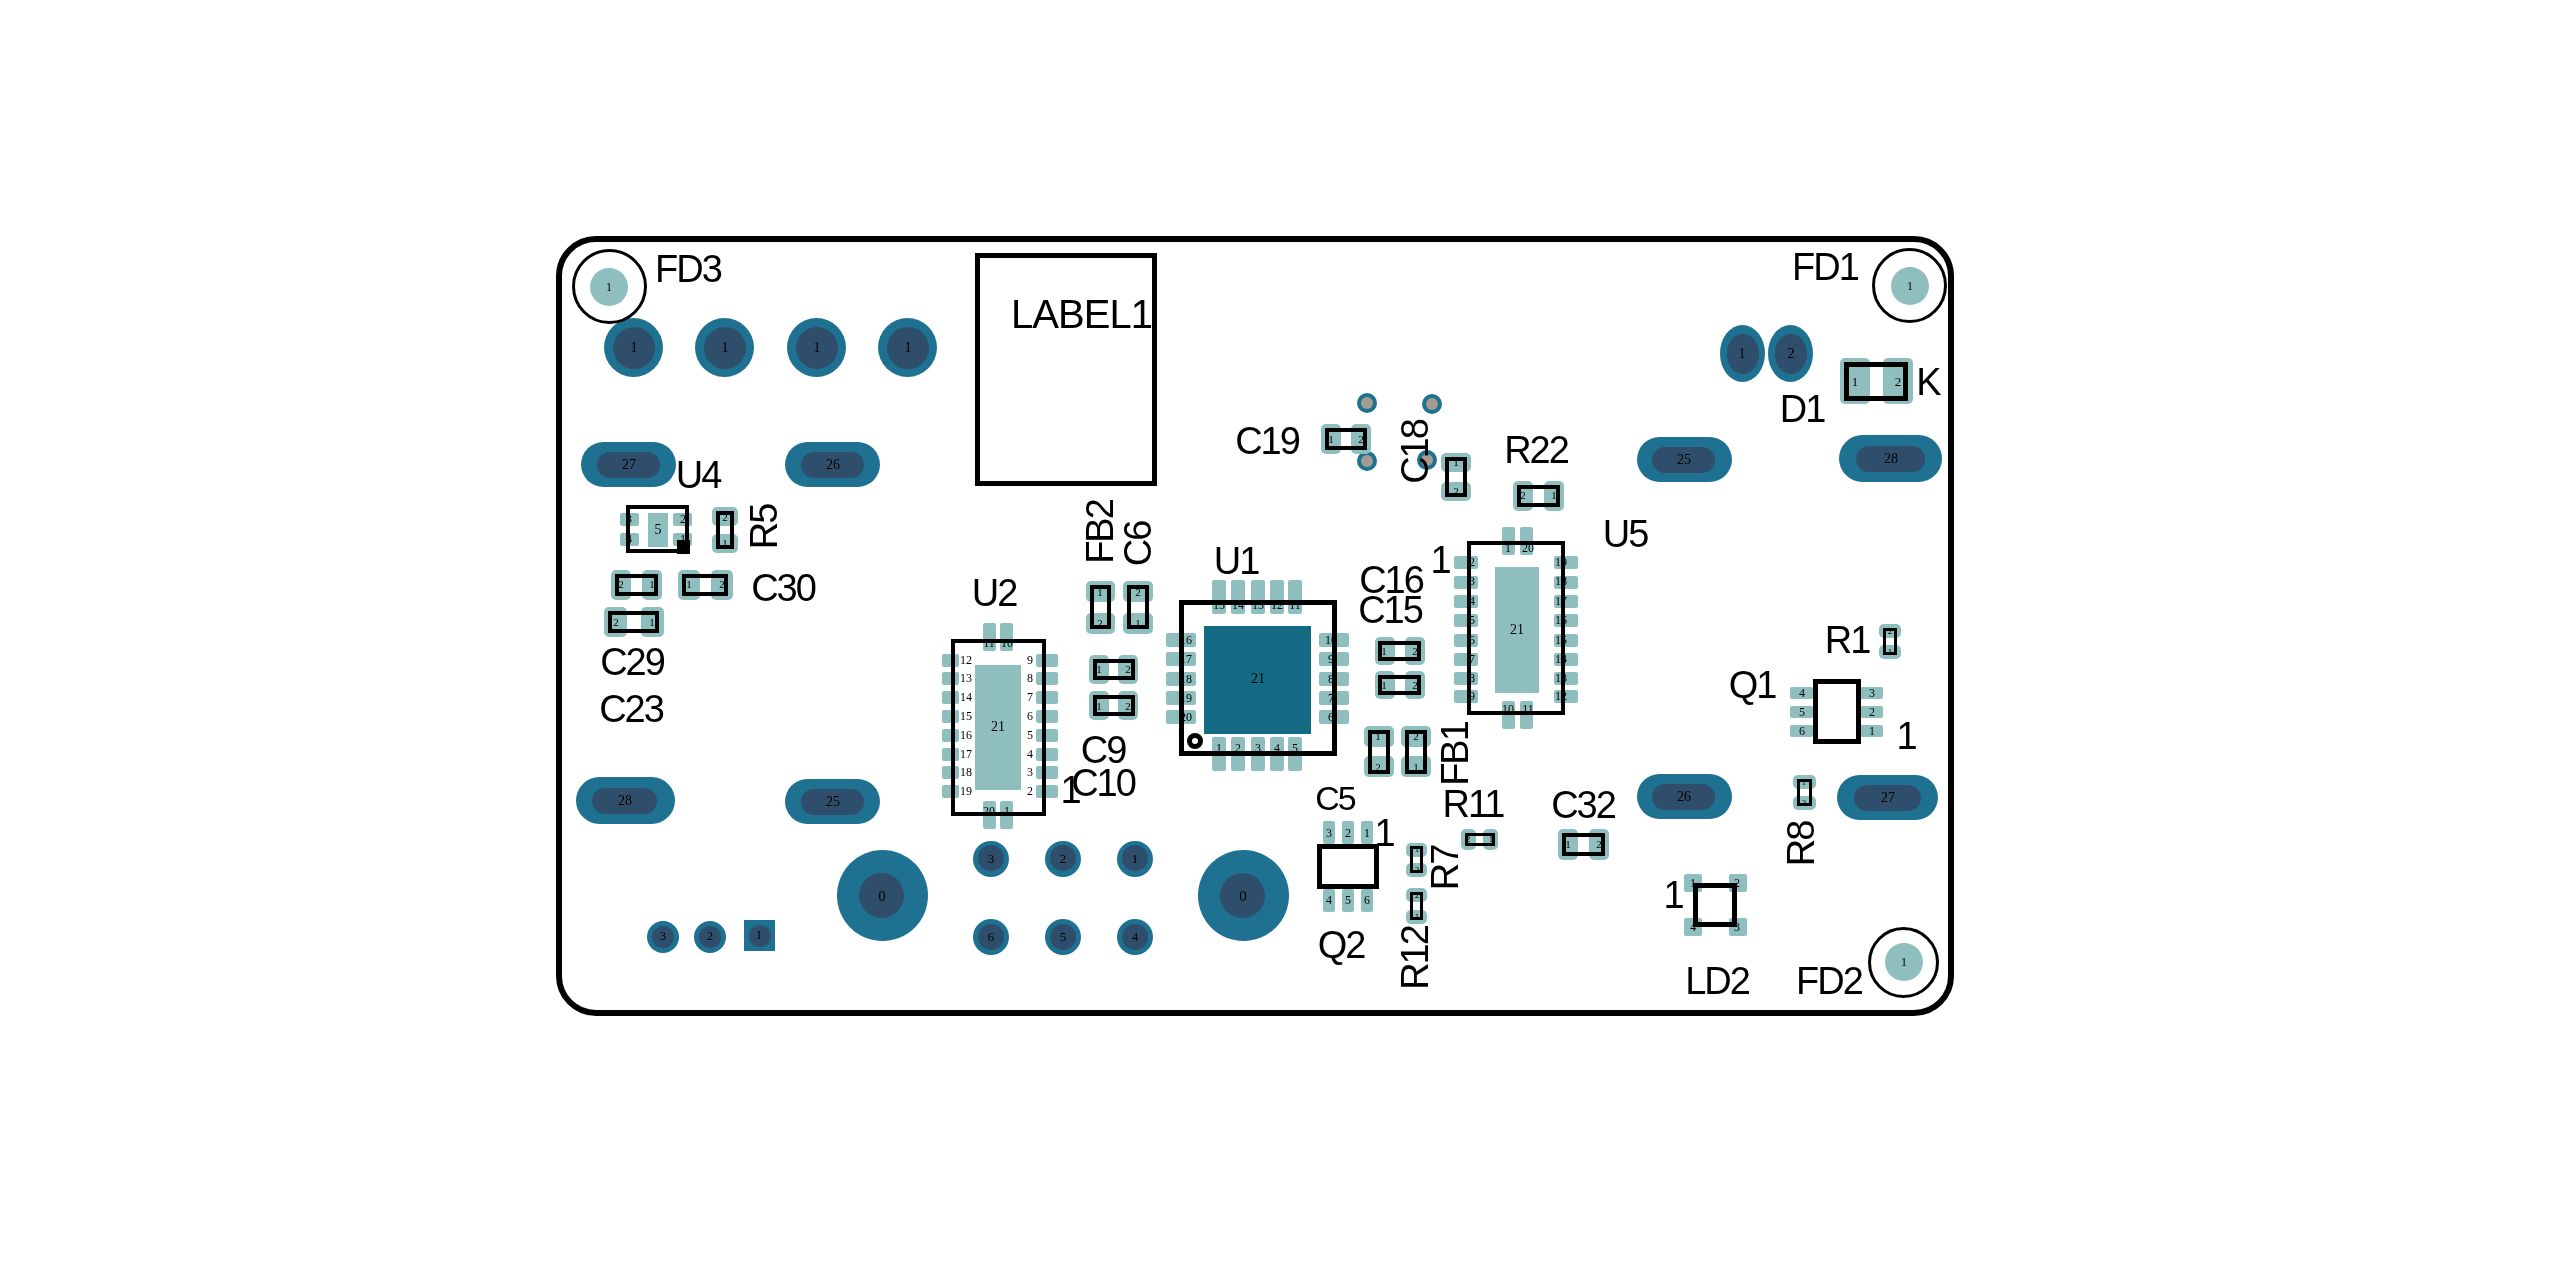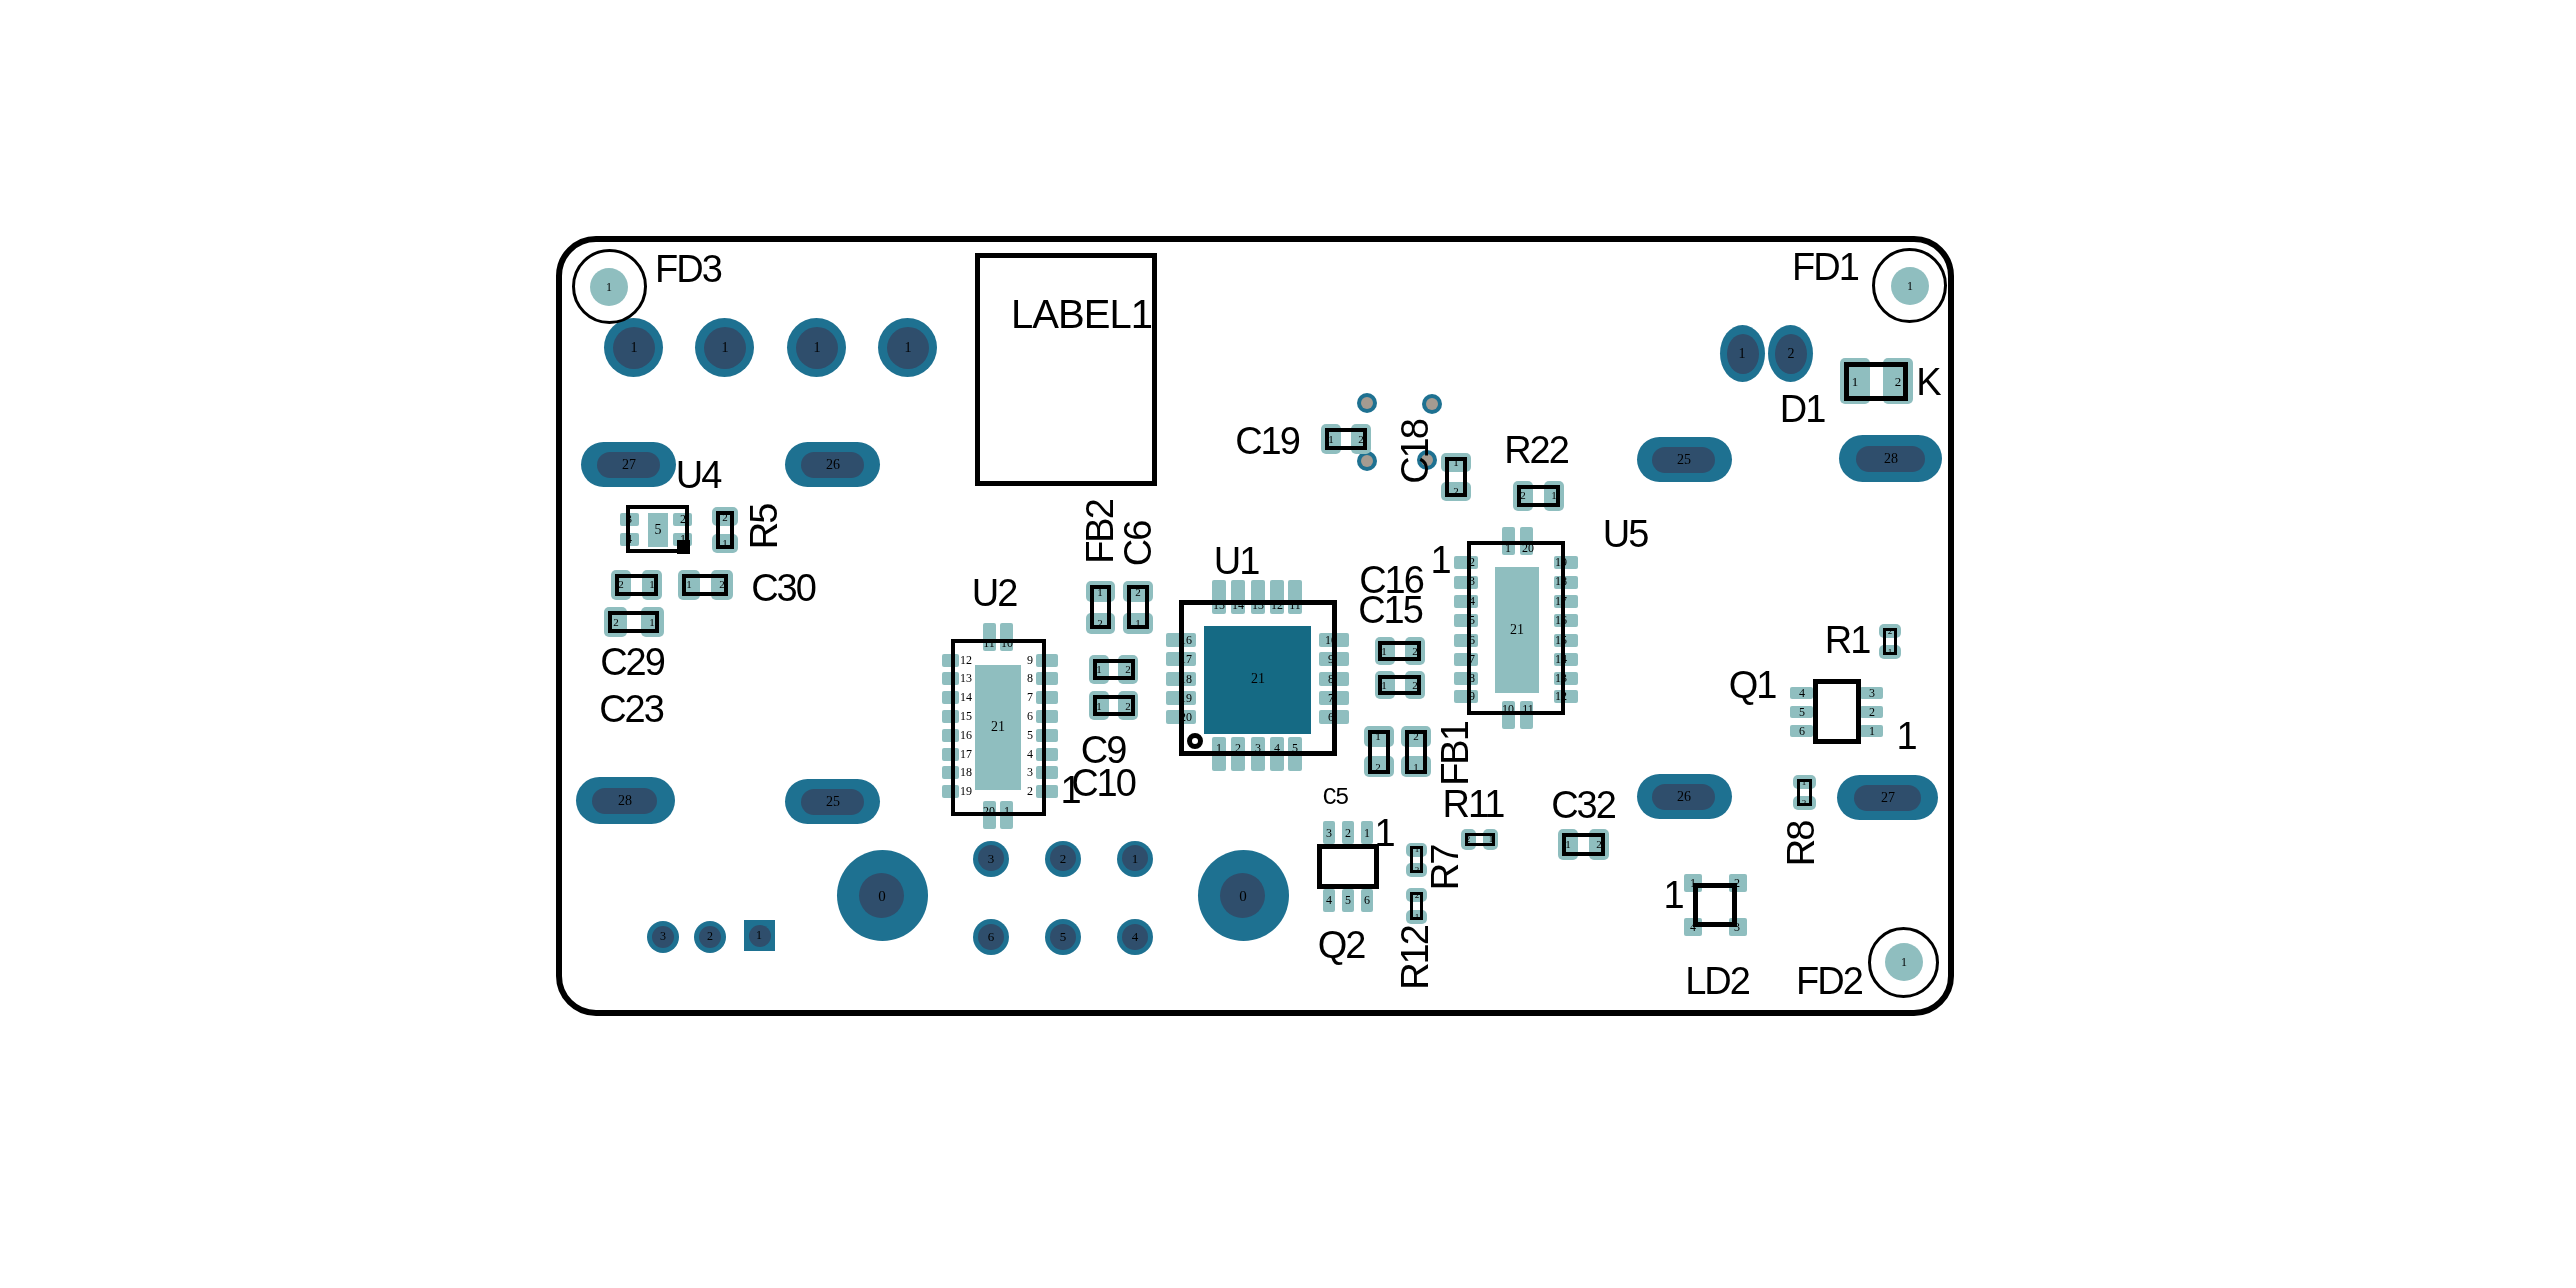--- a/index.html
+++ b/index.html
@@ -401,21 +401,21 @@
       <div class="abs reflabel" style="left: 688px; top: 269px; font-size: 38px;">FD3</div>
       <div class="abs reflabel" style="left: 1825px; top: 267px; font-size: 38px;">FD1</div>
       <div class="abs reflabel" style="left: 1829px; top: 981px; font-size: 38px;">FD2</div>
       <div class="abs reflabel" style="left: 1717px; top: 981px; font-size: 38px;">LD2</div>
       <div class="abs reflabel" style="left: 698px; top: 475px; font-size: 38px;">U4</div>
       <div class="abs reflabel" style="left: 994px; top: 593px; font-size: 38px;">U2</div>
       <div class="abs reflabel" style="left: 1236px; top: 561px; font-size: 38px;">U1</div>
       <div class="abs reflabel" style="left: 1625px; top: 534px; font-size: 38px;">U5</div>
       <div class="abs reflabel" style="left: 1752px; top: 685px; font-size: 38px;">Q1</div>
       <div class="abs reflabel" style="left: 1341px; top: 945px; font-size: 38px;">Q2</div>
-      <div class="abs reflabel" style="left: 1335px; top: 798px; font-size: 24px; font-family: Liberation Mono, monospace;">C5</div>
+      <div class="abs reflabel" style="left: 1335px; top: 798px; font-size: 34px;">C5</div>
       <div class="abs reflabel" style="left: 1802px; top: 409px; font-size: 38px;">D1</div>
       <div class="abs reflabel" style="left: 1928px; top: 382px; font-size: 38px;">K</div>
       <div class="abs reflabel" style="left: 1847px; top: 640px; font-size: 38px;">R1</div>
       <div class="abs reflabel" style="left: 1536px; top: 450px; font-size: 38px;">R22</div>
       <div class="abs reflabel" style="left: 1473px; top: 804px; font-size: 38px;">R11</div>
       <div class="abs reflabel" style="left: 1267px; top: 441px; font-size: 38px;">C19</div>
       <div class="abs reflabel" style="left: 1391px; top: 580px; font-size: 38px;">C16</div>
       <div class="abs reflabel" style="left: 1390px; top: 610px; font-size: 38px;">C15</div>
       <div class="abs reflabel" style="left: 1103px; top: 750px; font-size: 38px;">C9</div>
       <div class="abs reflabel" style="left: 1103px; top: 783px; font-size: 38px;">C10</div>

